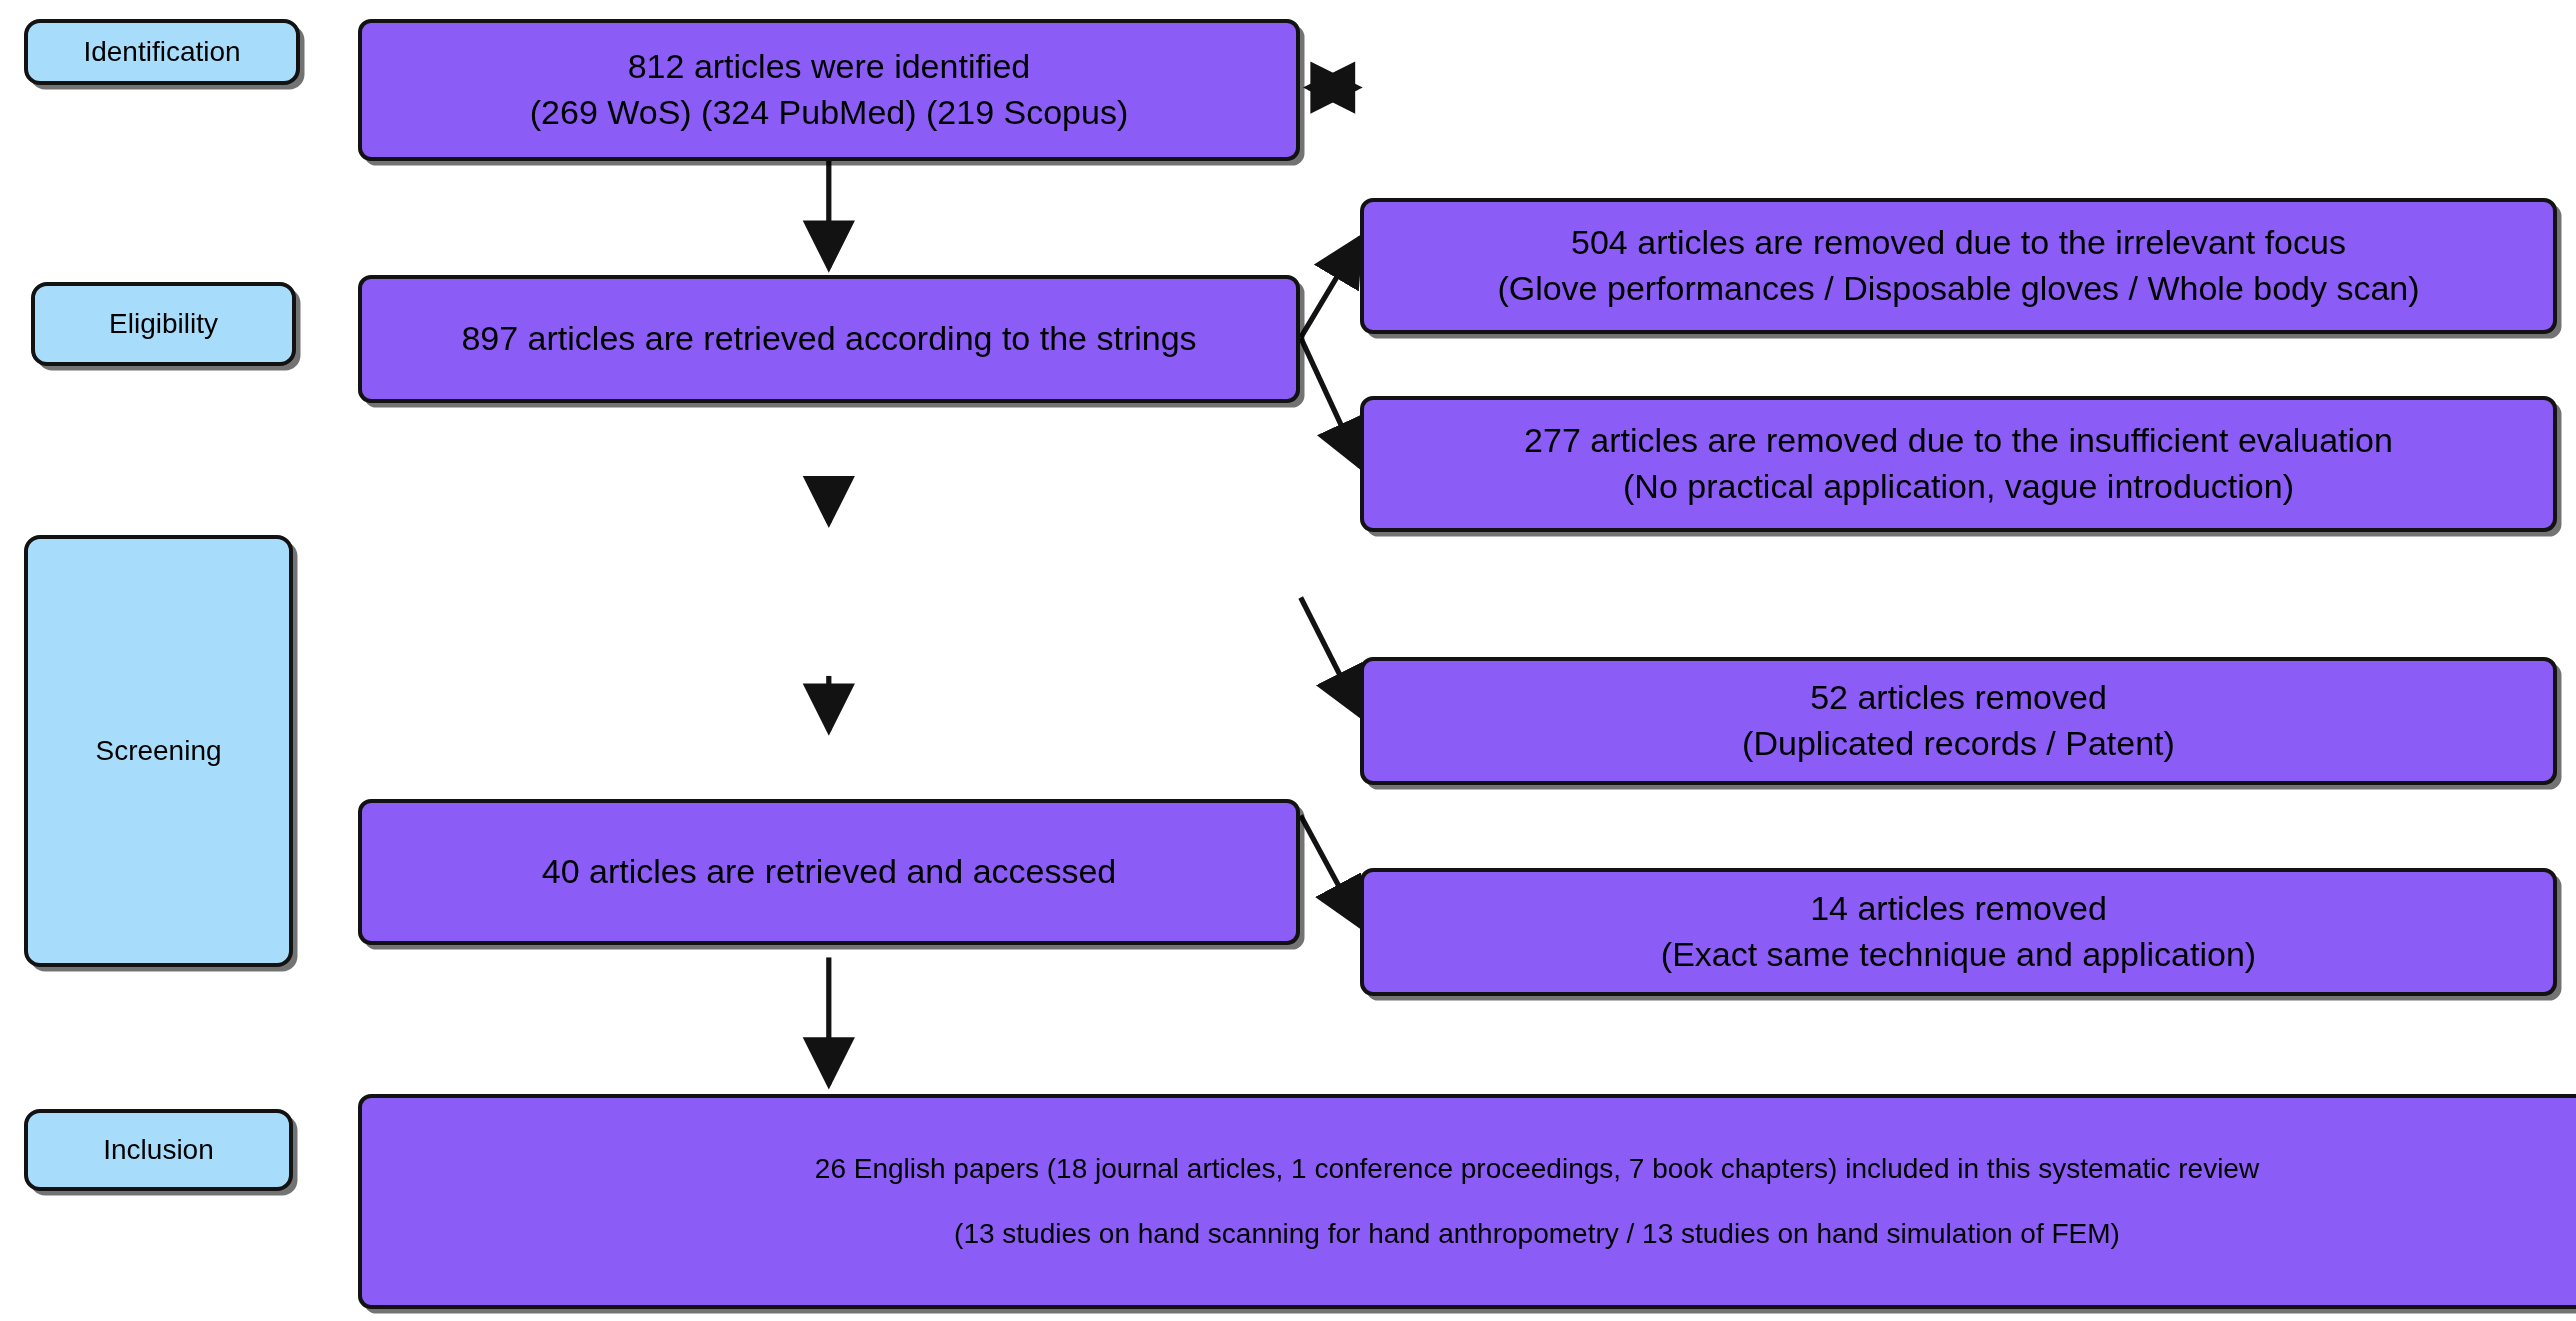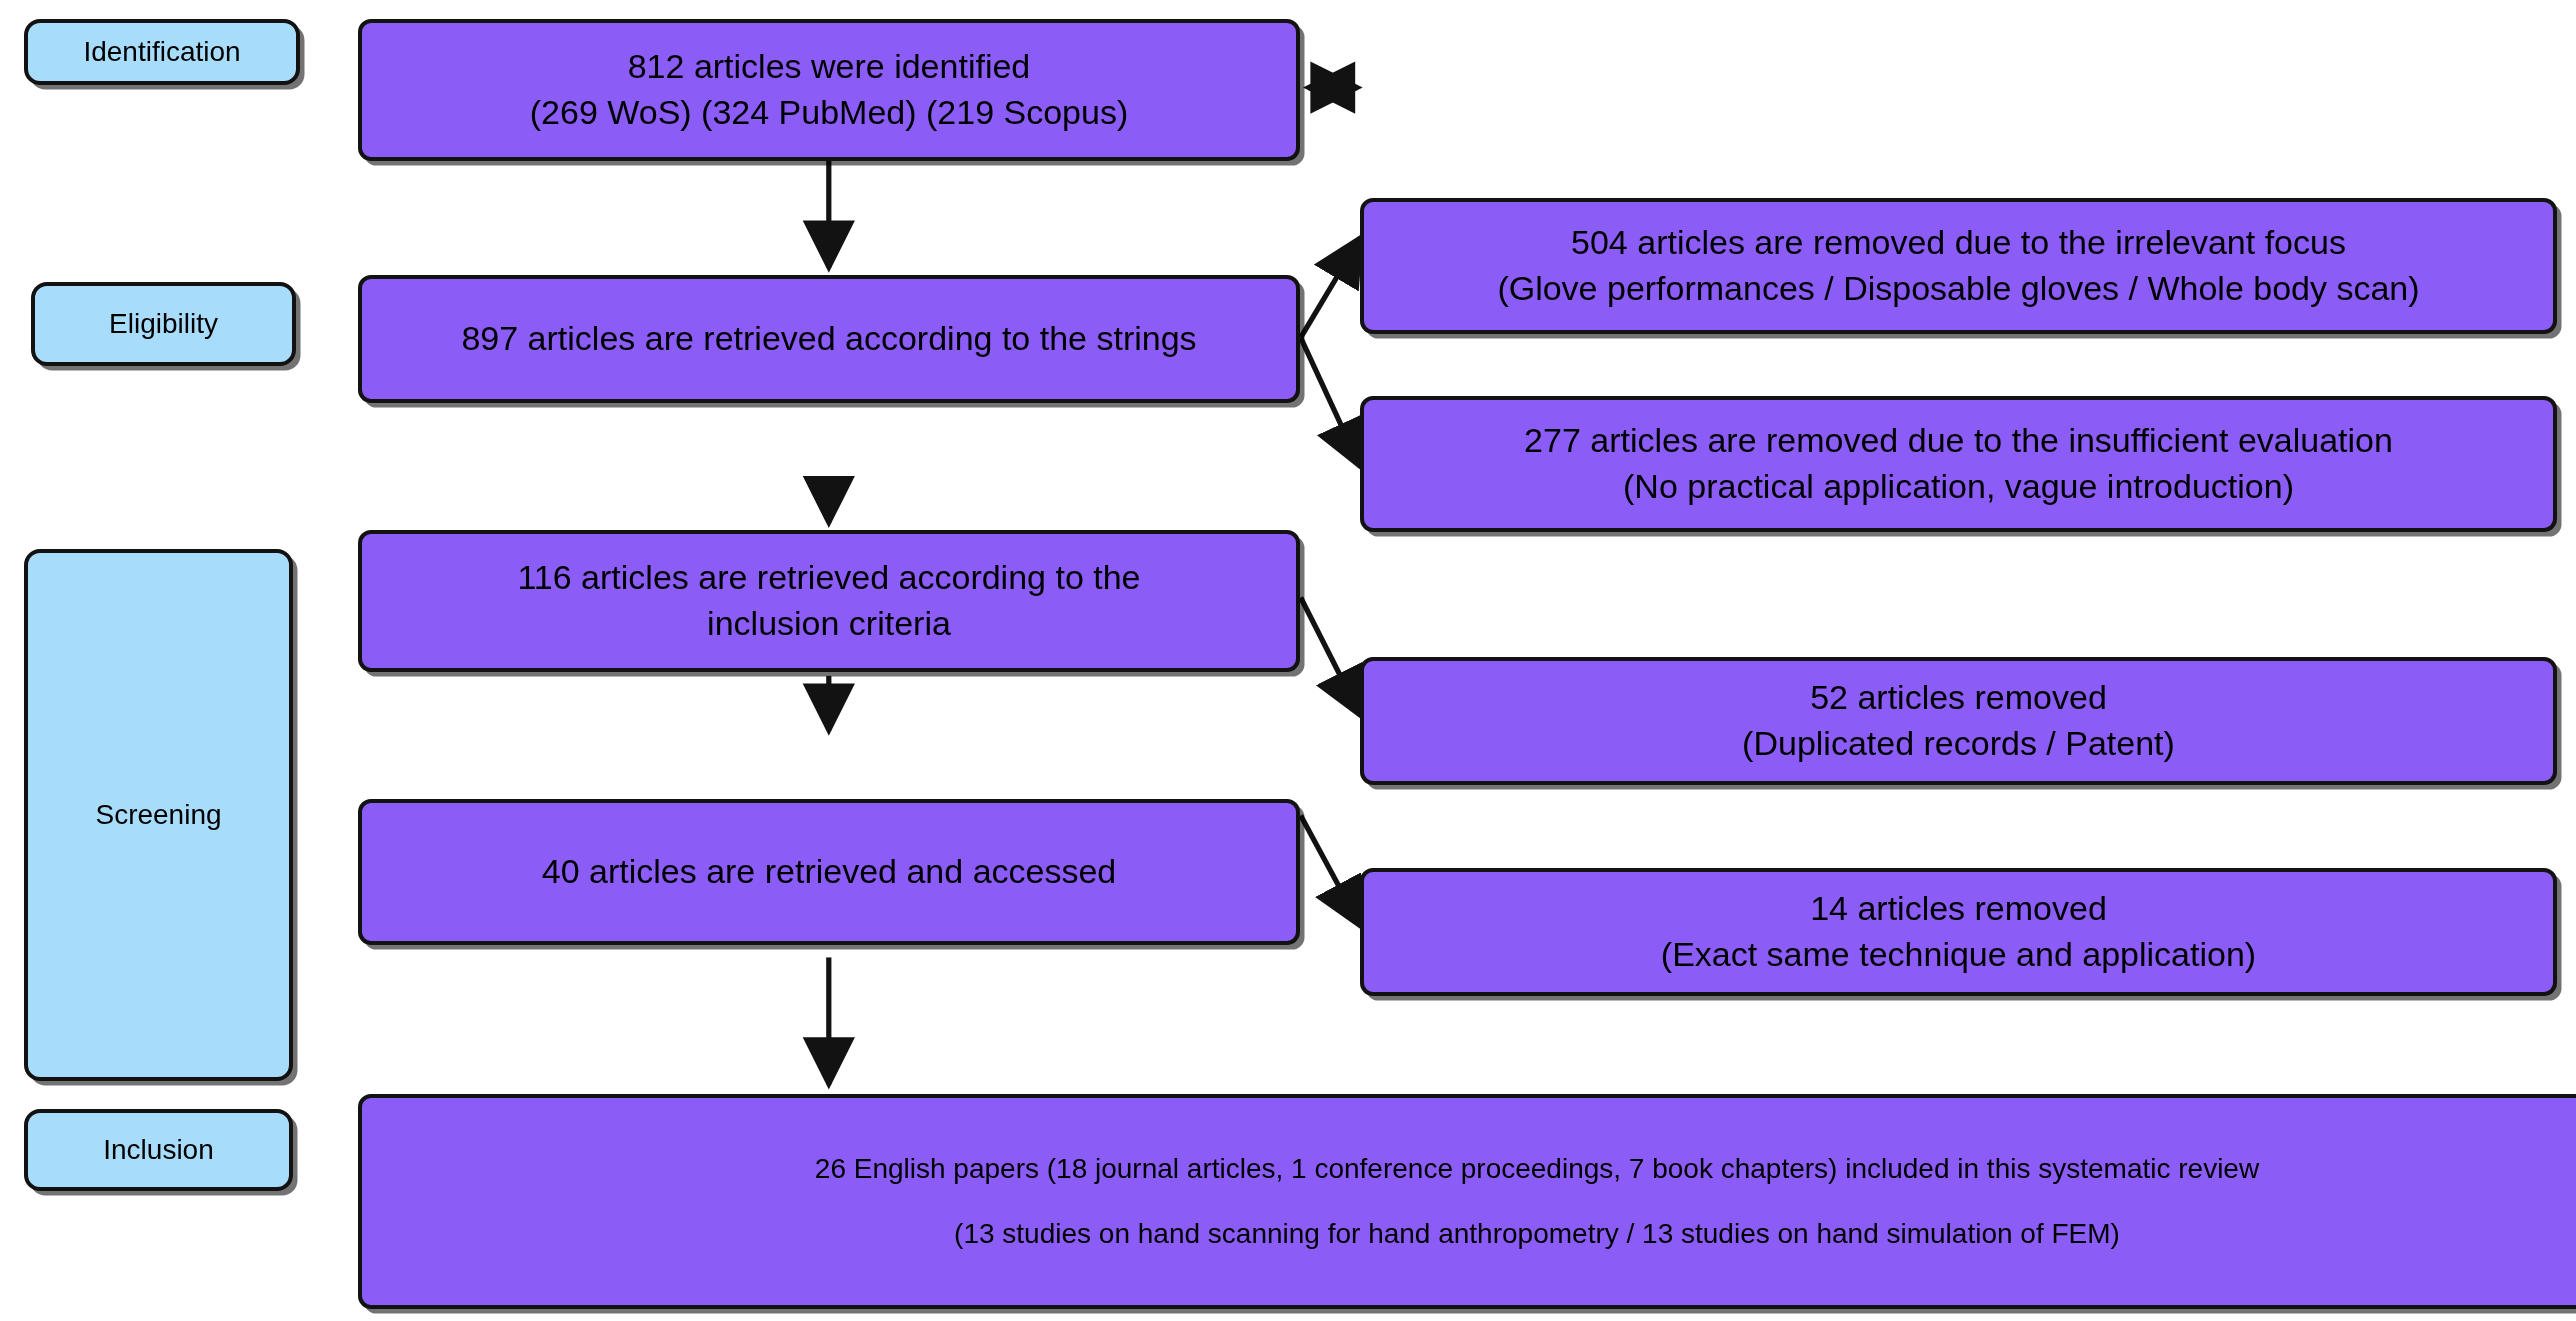--- a/index.html
+++ b/index.html
@@ -78,41 +78,37 @@
   </svg>
 
   <div class="node stage-label" style="left:24px; top:18.7px; width:276px; height:66px;">
     <span>Identification</span>
   </div>
 
   <div class="node stage-label" style="left:31px; top:282px; width:265px; height:84px;">
     <span>Eligibility</span>
   </div>
 
-  <div class="node stage-label" style="left:24px; top:549px; width:269px; height:532px;">
+  <div class="node stage-label" style="left:24px; top:535px; width:269px; height:432px;">
     <span>Screening</span>
   </div>
 
   <div class="node stage-label" style="left:24px; top:1109px; width:269px; height:82px;">
     <span>Inclusion</span>
   </div>
 
   <div class="node" style="left:358px; top:18.7px; width:942px; height:142px;">
     <span>812 articles were identified
 (269 WoS)  (324 PubMed)  (219 Scopus)</span>
   </div>
 
   <div class="node" style="left:358px; top:275px; width:942px; height:128px;">
     <span>897 articles are retrieved according to the strings</span>
   </div>
 
-  <div class="node" style="left:358px; top:530px; width:942px; height:142px;">
-    <span>116 articles are retrieved according to the
-inclusion criteria</span>
-  </div>
 
   <div class="node" style="left:358px; top:799px; width:942px; height:146px;">
     <span>40 articles are retrieved and accessed</span>
   </div>
 
   <div class="node" style="left:358px; top:1094px; width:2358px; height:215px; font-size:28px; line-height:1.15;justify-content:center;">
     <span>26 English papers (18 journal articles, 1 conference proceedings, 7 book chapters) included in this systematic review
 
 (13 studies on hand scanning for hand anthropometry / 13 studies on hand simulation of FEM)</span>
   </div>

